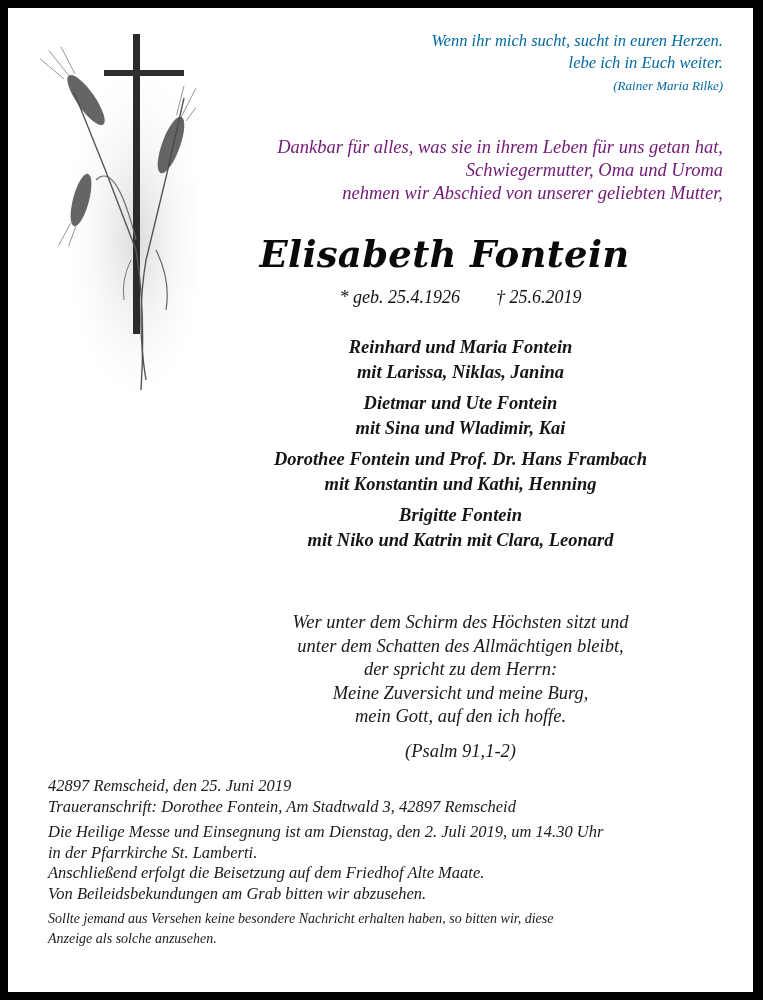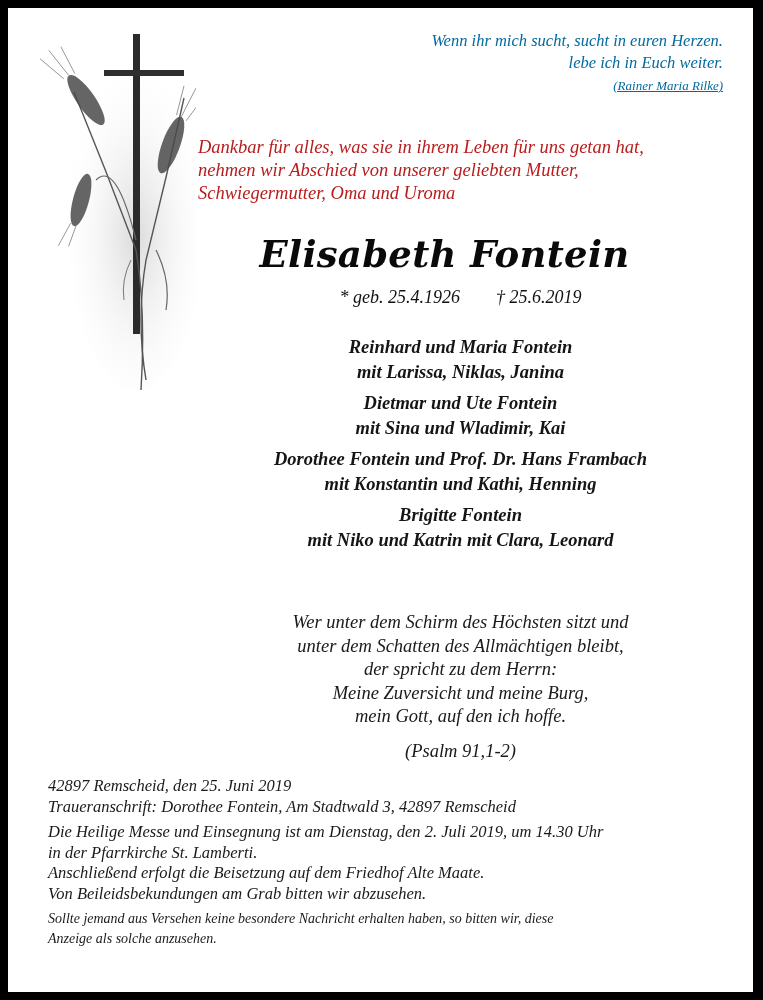--- a/index.html
+++ b/index.html
@@ -38,33 +38,32 @@
       font-family: "Liberation Serif", serif;
       font-style: italic;
       font-size: 16.5px;
       line-height: 22px;
       color: #0369a1;
     }
     .quote .author {
       margin-top: 3px;
       font-size: 13px;
       line-height: 18px;
-      text-decoration: underline;
     }
     .intro {
       position: absolute;
       left: 190px;
       width: 525px;
       top: 128px;
-      text-align: left;
+      text-align: right;
       font-family: "Liberation Serif", serif;
       font-style: italic;
       font-size: 18.5px;
       line-height: 23px;
-      color: #b91c1c;
+      color: #701a75;
     }
     .name {
       position: absolute;
       left: 174px;
       width: 525px;
       top: 224px;
       text-align: center;
       font-family: "DejaVu Serif", serif;
       font-style: italic;
       font-weight: bold;
@@ -172,22 +171,22 @@
   </div>
 
   <div class="quote">
     <div>Wenn ihr mich sucht, sucht in euren Herzen.</div>
     <div>lebe ich in Euch weiter.</div>
     <div class="author">(Rainer Maria Rilke)</div>
   </div>
 
   <div class="intro">
     <div>Dankbar für alles, was sie in ihrem Leben für uns getan hat,</div>
+    <div>Schwiegermutter, Oma und Uroma</div>
     <div>nehmen wir Abschied von unserer geliebten Mutter,</div>
-    <div>Schwiegermutter, Oma und Uroma</div>
   </div>
 
   <div class="name">Elisabeth Fontein</div>
 
   <div class="dates">
     <span>* geb. 25.4.1926</span><span class="gap"></span><span>† 25.6.2019</span>
   </div>
 
   <div class="family">
     <div class="group">

